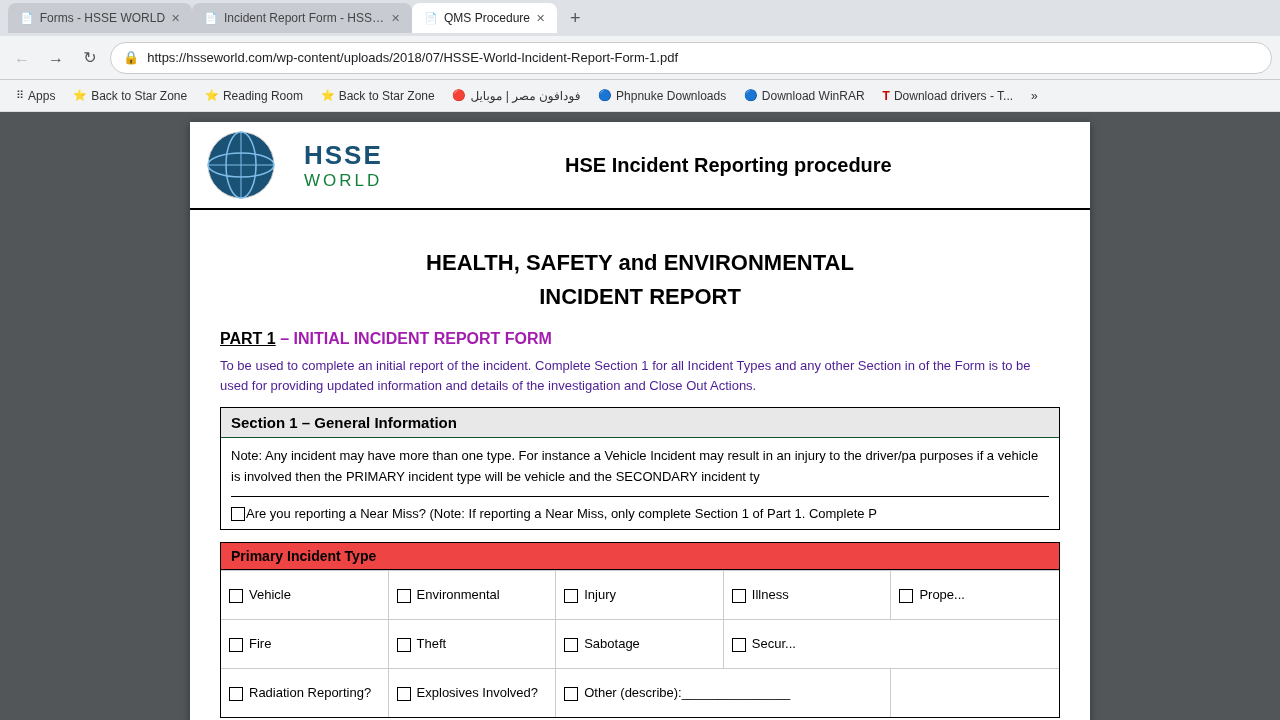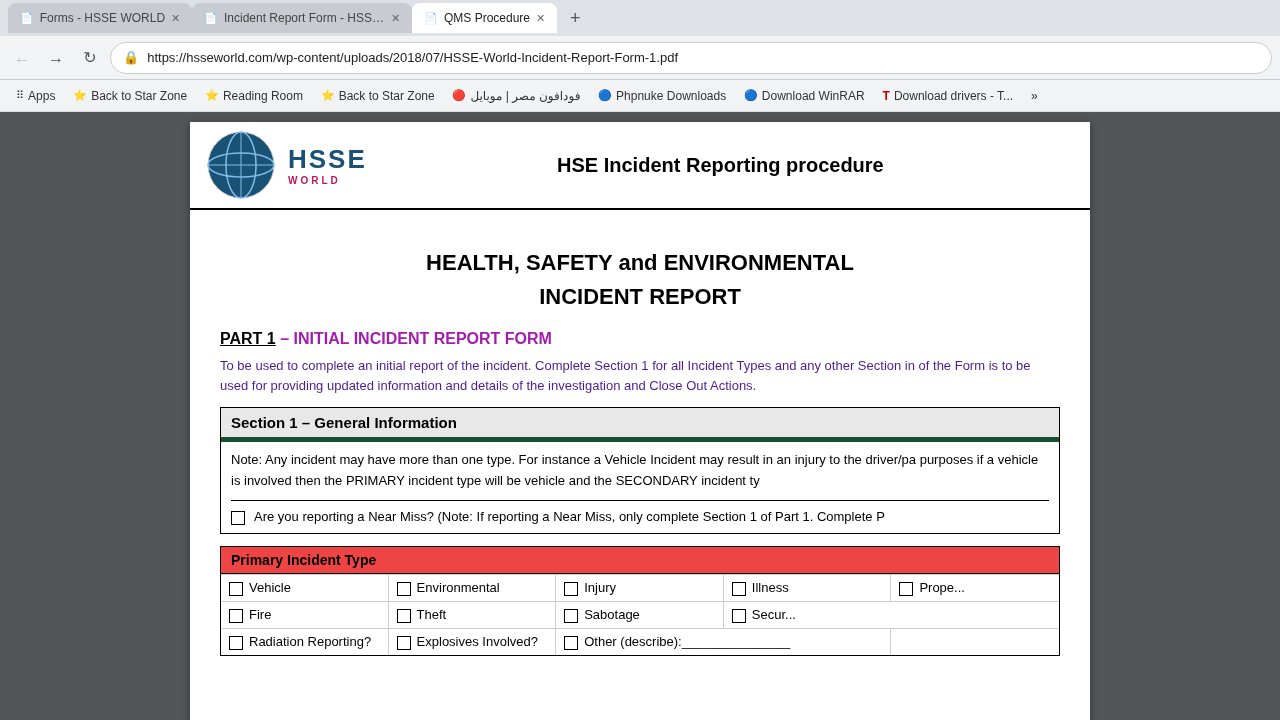--- a/index.html
+++ b/index.html
@@ -174,21 +174,21 @@
     .pdf-section-box {
       border: 1.5px solid #000;
       margin-bottom: 12px;
     }
     .pdf-section-header {
       background: #e8e8e8;
       padding: 6px 10px;
       font-size: 15px;
       font-weight: bold;
       color: #000;
-      border-bottom: 5px solid #14532d;
+      border-bottom: 1px solid #14532d;
     }
     .pdf-section-body {
       padding: 8px 10px;
       font-size: 13px;
     }
     .pdf-checkbox {
       width: 14px; height: 14px;
       border: 1.5px solid #000;
       flex-shrink: 0;
       margin-top: 2px;
@@ -204,21 +204,21 @@
       background: #ef4444;
       padding: 5px 10px;
       font-size: 14px;
       font-weight: bold;
       border-bottom: 1px solid #000;
     }
     .pdf-incident-cell {
       display: flex;
       align-items: center;
       gap: 6px;
-      padding: 5px 8px;
+      padding: 16px 8px;
       font-size: 13px;
       color: #000;
       border-right: 1px solid #ccc;
     }
     .pdf-incident-cell:last-child { border-right: none; }
     .pdf-grid-row {
       display: grid;
       grid-template-columns: repeat(5, 1fr);
       border-top: 1px solid #ccc;
     }
@@ -301,23 +301,23 @@
 
         <div style="position:relative; width:70px; height:70px;">
           <svg width="70" height="70" viewBox="0 0 70 70">
             <circle cx="35" cy="35" r="33" fill="#1a5276" stroke="#ccc" stroke-width="1"></circle>
             <ellipse cx="35" cy="35" rx="15" ry="33" fill="none" stroke="#7fbce8" stroke-width="1.5"></ellipse>
             <ellipse cx="35" cy="35" rx="33" ry="12" fill="none" stroke="#7fbce8" stroke-width="1.5"></ellipse>
             <line x1="2" y1="35" x2="68" y2="35" stroke="#7fbce8" stroke-width="1"></line>
             <line x1="35" y1="2" x2="35" y2="68" stroke="#7fbce8" stroke-width="1"></line>
           </svg>
         </div>
-        <div style="display:flex; flex-direction:column; margin-left:4px;">
+        <div style="display:flex; flex-direction:column; margin-left:20px;">
           <span style="font-size:26px; font-weight:bold; color:#1a5276; letter-spacing:2px;">HSSE</span>
-          <span style="font-size:10px; font-weight:bold; color:#be185d; letter-spacing:3px;">WORLD</span>
+          <span style="font-size:17px; font-weight:normal; color:#15803d; letter-spacing:3px;">WORLD</span>
         </div>
       </div>
       <div class="pdf-title-right">HSE Incident Reporting procedure</div>
     </div>
 
     <div class="pdf-body">
 
       <div class="pdf-main-title">HEALTH, SAFETY and ENVIRONMENTAL</div>
       <div class="pdf-subtitle">INCIDENT REPORT</div>
 
@@ -327,21 +327,21 @@
 
       <div class="pdf-description">To be used to complete an initial report of the incident. Complete Section 1 for all Incident Types and any other Section in of the Form is to be used for providing updated information and details of the investigation and Close Out Actions.</div>
 
       <div class="pdf-section-box">
         <div class="pdf-section-header">Section 1 – General Information</div>
         <div class="pdf-section-body">
           <div style="font-size:13px; line-height:1.6; color:#000; margin-bottom:8px;">
             <span>Note:   Any incident may have more than one type. For instance a Vehicle Incident may result in an injury to the driver/pa purposes if a vehicle is involved then the PRIMARY incident type will be vehicle and the SECONDARY incident ty</span>
           </div>
 
-          <div style="border-top:1px solid #000; padding-top:8px; display:flex; align-items:center; gap:9px;">
+          <div style="border-top:1px solid #000; padding-top:8px; display:flex; align-items:flex-end; gap:1px;">
             <div class="pdf-checkbox"></div>
             <span style="font-size:13px; color:#000;">
               <span>Are you reporting a Near Miss? (Note:</span>
               <span style="color:#000;">If reporting a Near Miss, only complete Section 1 of Part 1. Complete P</span>
             </span>
           </div>
         </div>
       </div>
 
       <div class="pdf-incident-section">

